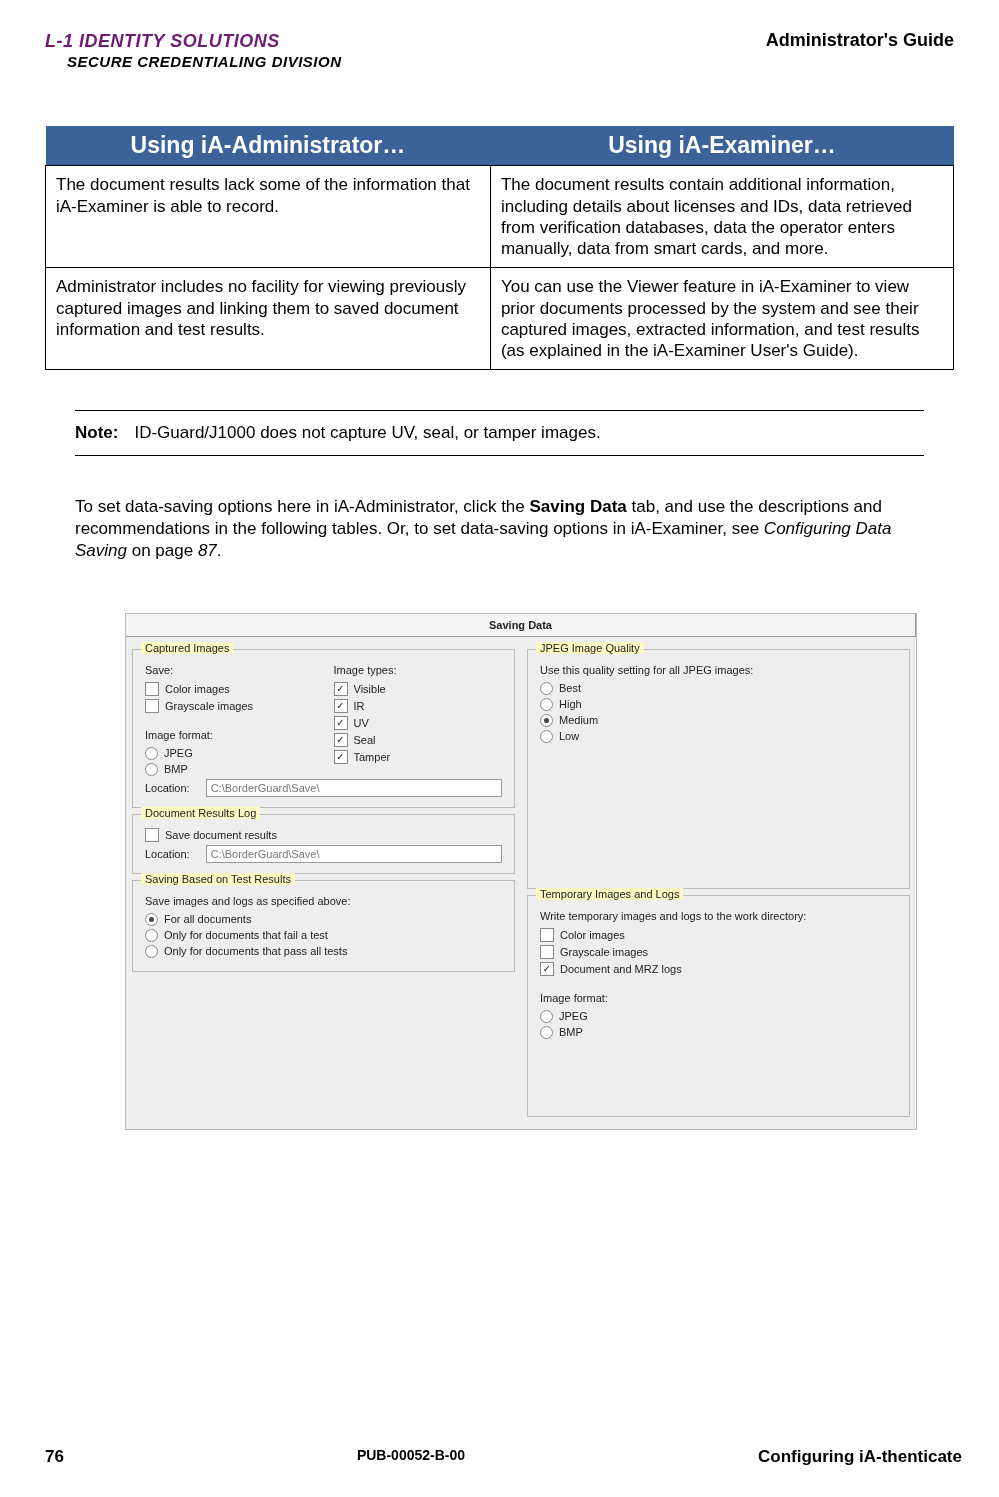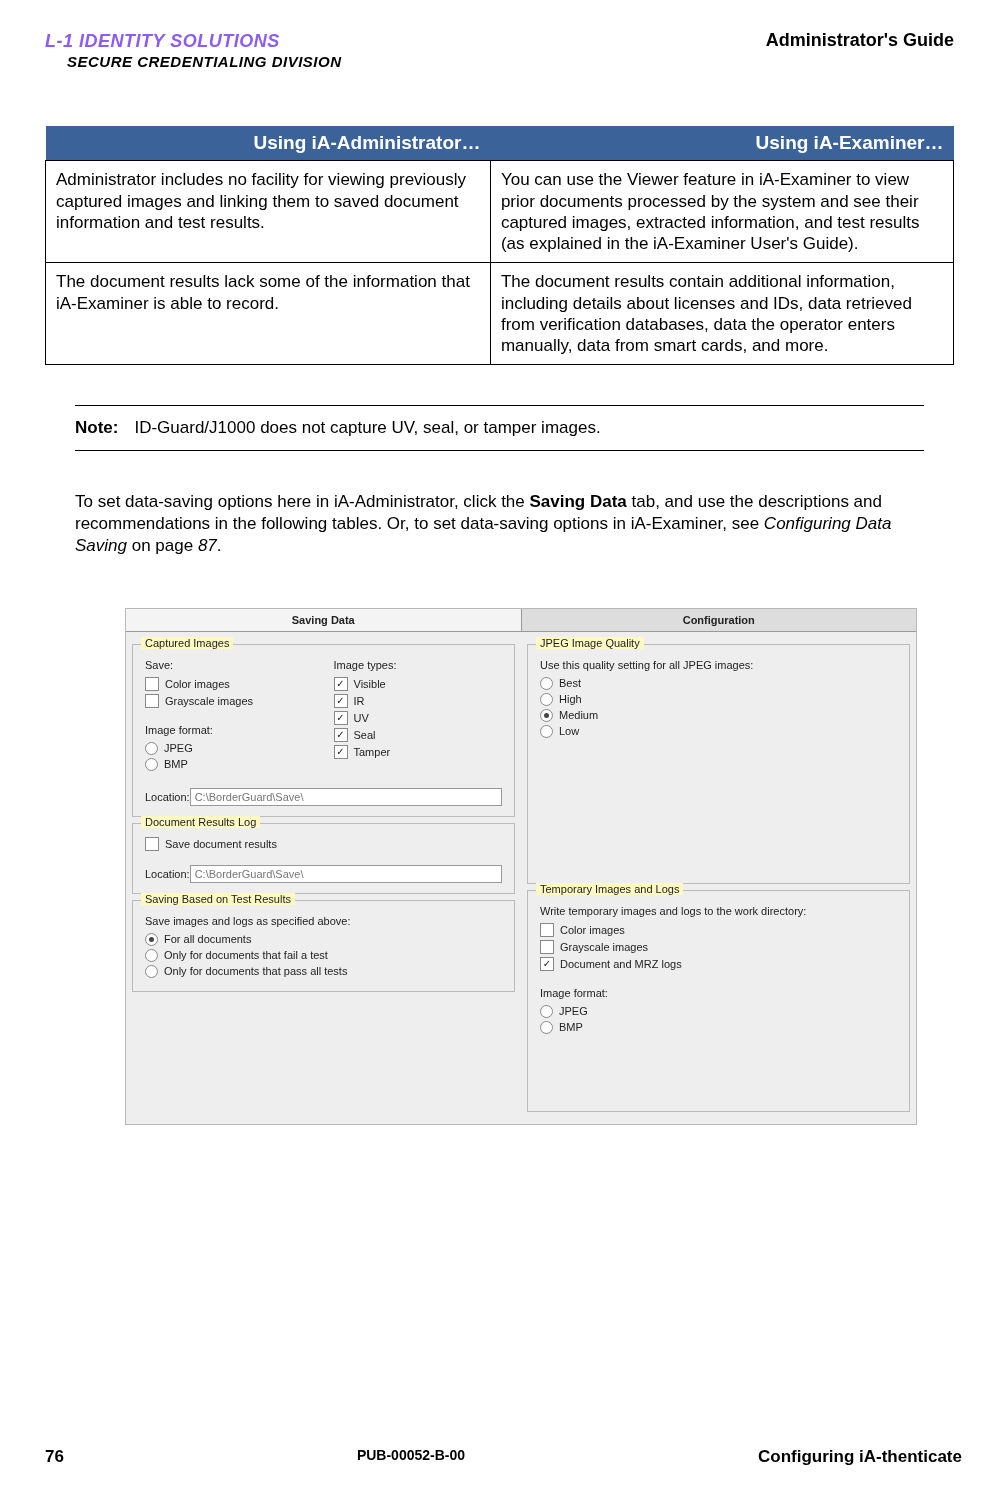--- a/index.html
+++ b/index.html
@@ -8,25 +8,25 @@
     width: 999px;
     height: 1497px;
     box-sizing: border-box;
     font-family: Arial, Helvetica, sans-serif;
     font-size: 17px;
     color: #000;
     position: relative;
   }
   .header-row { display: flex; justify-content: space-between; align-items: flex-start; }
   .logo { line-height: 1.25; }
-  .logo-line1 { color: #8b5cf6; font-weight: bold; font-style: italic; font-size: 18px; letter-spacing: 0.5px; }
+  .logo-line1 { color: #701a75; font-weight: bold; font-style: italic; font-size: 18px; letter-spacing: 0.5px; }
   .logo-line2 { color: #000000; font-weight: bold; font-style: italic; font-size: 15px; letter-spacing: 0.5px; margin-left: 22px; }
   .guide-title { font-weight: bold; font-size: 18px; }
   .cmp-table { border-collapse: collapse; width: 100%; margin-top: 55px; }
-  .cmp-table th { background: #3c6399; color: #fff; text-align: right; font-weight: bold; padding: 6px 10px; font-size: 19px; }
+  .cmp-table th { background: #3c6399; color: #fff; text-align: center; font-weight: bold; padding: 6px 10px; font-size: 23px; }
   .cmp-table td { border: 1px solid #000; padding: 8px 10px; vertical-align: top; font-size: 17px; line-height: 1.25; }
   .cmp-table th:first-child, .cmp-table td:first-child { width: 49%; }
   .note-box { margin: 40px 30px 0 30px; border-top: 1px solid #000; border-bottom: 1px solid #000; padding: 12px 0; }
   .note-label { font-weight: bold; padding-right: 16px; }
   .body-para { margin: 40px 30px 0 30px; line-height: 1.3; }
   .body-para .bold { font-weight: bold; }
   .body-para .ital { font-style: italic; }
 
   .app-shot { margin: 50px 0 0 80px; width: 790px; border: 1px solid #b8b8b8; background: #eee; font-family: "Segoe UI", Tahoma, sans-serif; font-size: 11px; color: #222; }
   .tabs { display: flex; height: 22px; background: #ddd; border-bottom: 1px solid #999; }
@@ -37,21 +37,21 @@
   .group { border: 1px solid #bbb; margin: 6px 0; padding: 10px 12px; position: relative; background: #eee; }
   .group-title { position: absolute; top: -8px; left: 8px; background: #fef9c3; padding: 0 4px; font-weight: normal; font-size: 11px; }
   .row { margin: 3px 0; display: flex; align-items: center; }
   .ck { width: 12px; height: 12px; border: 1px solid #888; background: #fff; margin-right: 6px; display: inline-flex; align-items: center; justify-content: center; font-size: 10px; line-height: 1; }
   .rd { width: 11px; height: 11px; border: 1px solid #888; border-radius: 50%; background: #fff; margin-right: 6px; display: inline-flex; align-items: center; justify-content: center; }
   .rd .dot { width: 5px; height: 5px; background: #444; border-radius: 50%; }
   .lbl { font-size: 11px; }
   .sublabel { font-size: 11px; margin: 4px 0 6px 0; }
   .twocol { display: flex; gap: 20px; }
   .twocol > div { flex: 1; }
-  .loc-row { display: flex; align-items: center; margin-top: 14px; gap: 0; }
+  .loc-row { display: flex; align-items: center; gap: 16px; }
   .loc-input { flex: 1; height: 16px; border: 1px solid #999; background: #fff; padding: 0 4px; font-size: 11px; display: flex; align-items: center; color: #777; }
 
   .footer { position: absolute; bottom: 30px; left: 45px; right: 37px; display: flex; justify-content: space-between; font-size: 17px; }
   .footer .pn { font-weight: bold; }
   .footer .mid { font-weight: bold; font-size: 14px; }
   .footer .right { font-weight: bold; }
 </style>
 </head>
 <body>
 
@@ -63,42 +63,41 @@
   <div class="guide-title">Administrator's Guide</div>
 </div>
 
 <table class="cmp-table">
   <tbody>
       <tr>
     <th>Using iA-Administrator…</th>
     <th>Using iA-Examiner…</th>
   </tr>
   <tr>
+    <td>The document results lack some of the information that iA-Examiner is able to record.</td>
+    <td>The document results contain additional information, including details about licenses and IDs, data retrieved from verification databases, data the operator enters manually, data from smart cards, and more.</td>
+  </tr>
+  <tr>
     <td>Administrator includes no facility for viewing previously captured images and linking them to saved document information and test results.</td>
     <td>You can use the Viewer feature in iA-Examiner to view prior documents processed by the system and see their captured images, extracted information, and test results (as explained in the iA-Examiner User's Guide).</td>
   </tr>
-  <tr>
-    <td>The document results lack some of the information that iA-Examiner is able to record.</td>
-    <td>The document results contain additional information, including details about licenses and IDs, data retrieved from verification databases, data the operator enters manually, data from smart cards, and more.</td>
-  </tr>
 </tbody>
   </table>
 
 <div class="note-box">
   <span class="note-label">Note:</span><span>ID-Guard/J1000 does not capture UV, seal, or tamper images.</span>
 </div>
 
 <div class="body-para">
   <span>To set data-saving options here in iA-Administrator, click the </span><span class="bold">Saving Data</span><span> tab, and use the descriptions and recommendations in the following tables. Or, to set data-saving options in iA-Examiner, see </span><span class="ital">Configuring Data Saving</span><span> on page </span><span class="ital">87</span><span>.</span>
 </div>
 
 <div class="app-shot">
   <div class="tabs">
     <div class="tab active">Saving Data</div>
-    <div class="tab">Configuration</div>
   </div>
   <div class="panels">
 
     <div class="panel-col">
       <div class="group">
         <div class="group-title">Captured Images</div>
         <div class="twocol">
           <div>
             <div class="sublabel">Save:</div>
             <div class="row">

